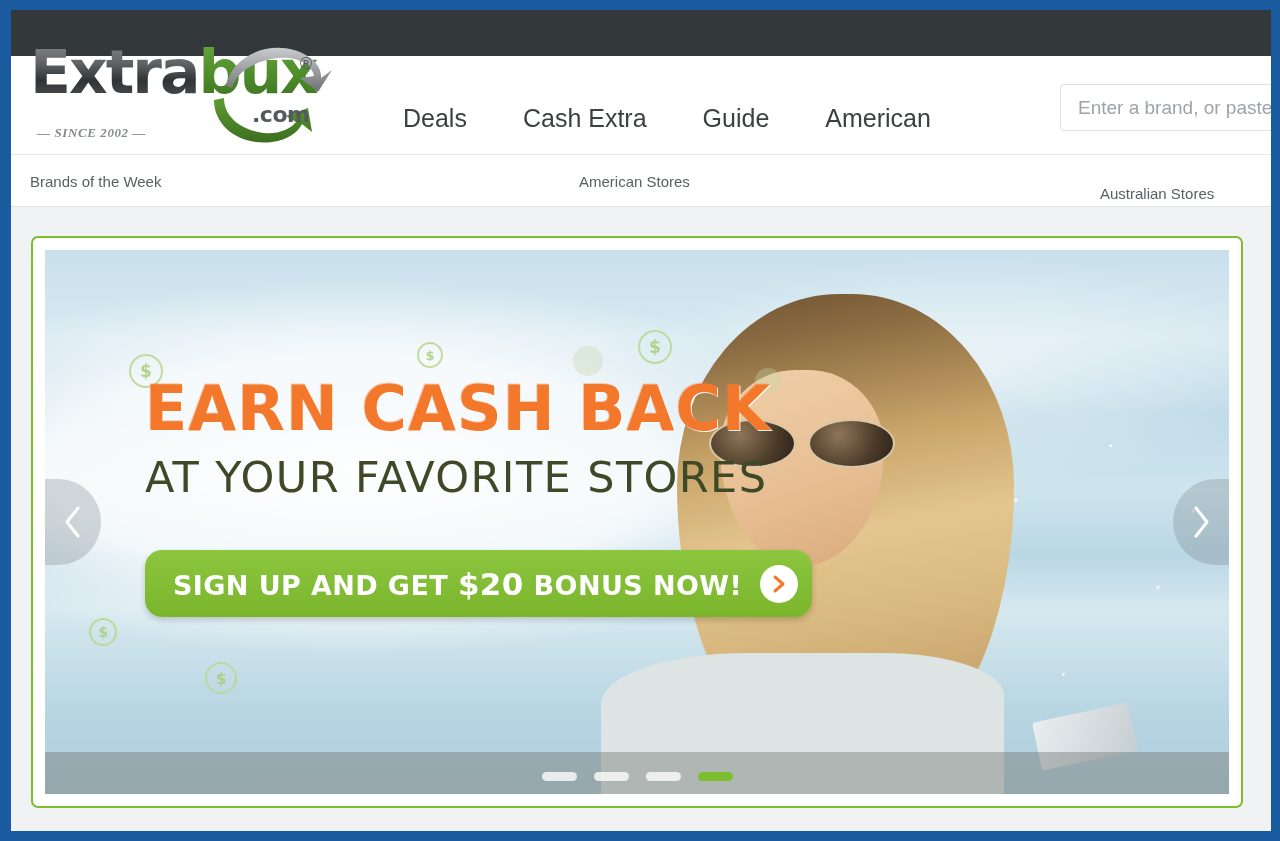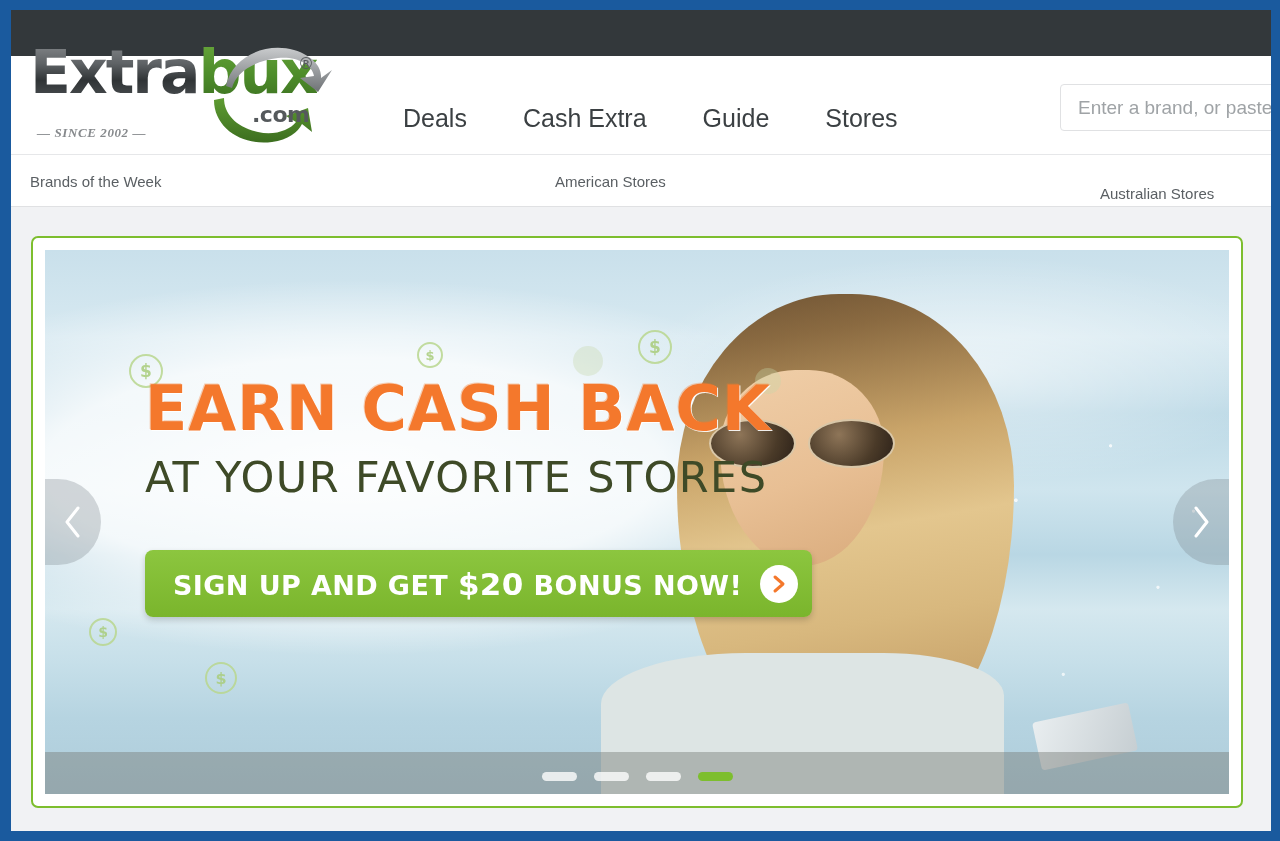--- a/index.html
+++ b/index.html
@@ -172,21 +172,21 @@
   #secondary-nav a {
     position: absolute;
     top: 50%;
     transform: translateY(-50%);
     font-size: 15px;
     color: #5a5f63;
     text-decoration: none;
     white-space: nowrap;
   }
   #sec-brands   { left: 19px; }
-  #sec-american { left: 544px; }
+  #sec-american { left: 568px; }
   #sec-australian { left: 1089px; margin-top: 12px; }
 
   
   #banner-outer {
     position: absolute;
     left: 20px;
     top: 226px;
     width: 1212px;
     height: 572px;
     border: 2px solid #7dbe2e;
@@ -368,21 +368,21 @@
   #cta-button {
     position: absolute;
     left: 100px;
     top: 300px;
     height: 67px;
     padding: 0 14px 0 28px;
     display: inline-flex;
     align-items: center;
     gap: 18px;
     background: linear-gradient(180deg, #8cc63f 0%, #7ab52c 100%);
-    border-radius: 8px;
+    border-radius: 17px;
     box-shadow: 0 3px 6px rgba(0,0,0,0.18);
     text-decoration: none;
     cursor: pointer;
   }
   #cta-label {
     font-family: "DejaVu Sans", sans-serif;
     font-size: 27px;
     font-weight: bold;
     color: #ffffff;
     letter-spacing: 0.4px;
@@ -476,21 +476,21 @@
 
         <span class="logo-dotcom">.com</span>
         <span class="logo-reg">®</span>
         <span class="logo-since">—  SINCE 2002  —</span>
       </a>
 
       <nav id="primary-nav">
         <a href="#">Deals</a>
         <a href="#">Cash Extra</a>
         <a href="#">Guide</a>
-        <a href="#">Stores</a>
+        <a href="#">American</a>
       </nav>
 
       <div id="search-wrap">
         <input id="search-input" type="text" placeholder="Enter a brand, or paste a product link" style="">
       </div>
     </div>
 
     <div id="secondary-nav">
       <a id="sec-brands" href="#">Brands of the Week</a>
       <a id="sec-american" href="#">American Stores</a>

